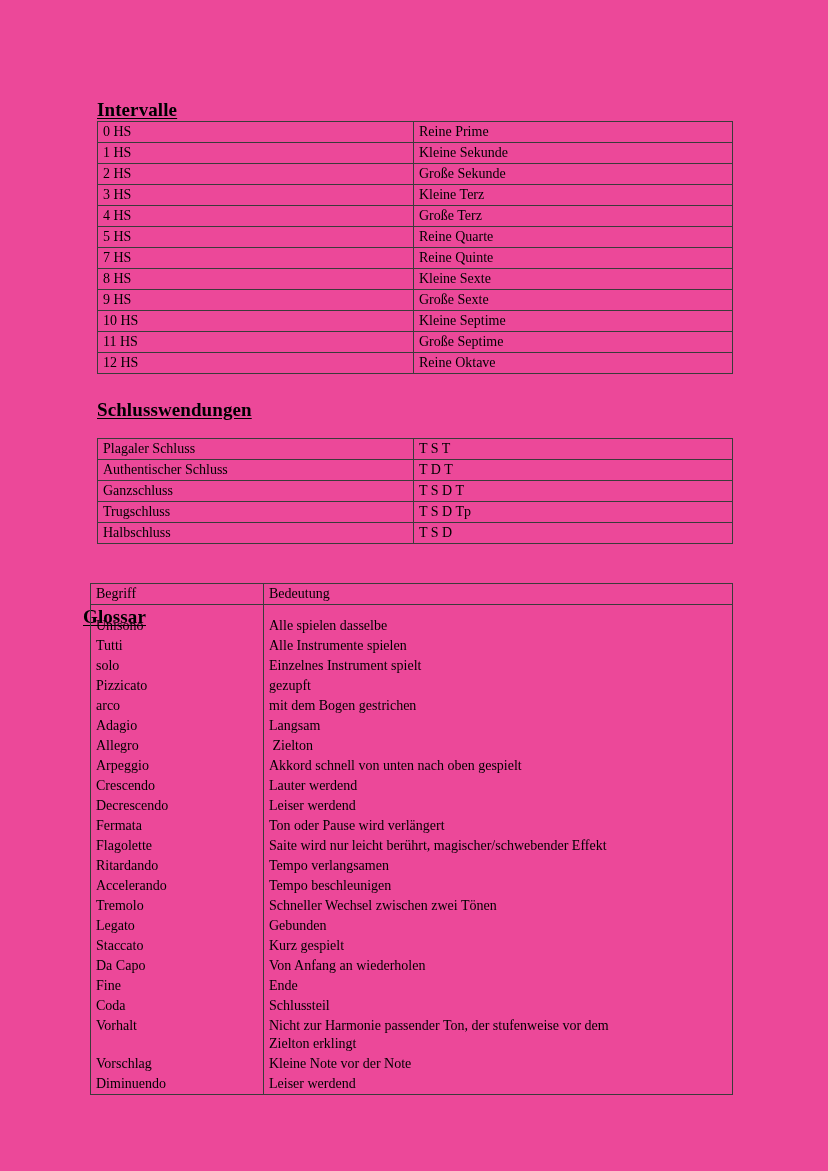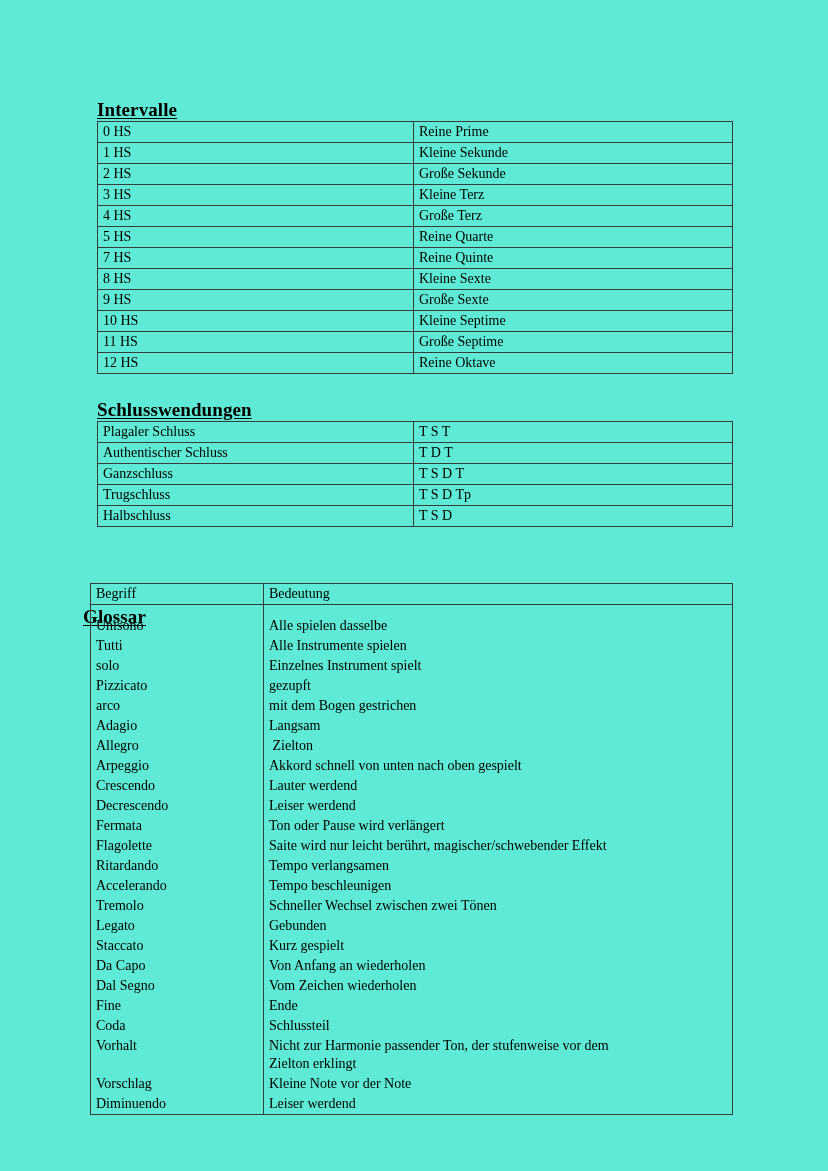--- a/index.html
+++ b/index.html
@@ -16,21 +16,21 @@
     color: #000000;
     overflow: hidden;
   }
 
   .page {
     position: absolute;
     left: 0;
     top: 0;
     width: 828px;
     height: 1171px;
-    background: #5eead4;
+    background: #ec4899;
   }
 
   
   .section-heading {
     position: absolute;
     font-weight: bold;
     font-size: 19px;
     line-height: 22px;
     letter-spacing: 0.1px;
     text-decoration: underline;
@@ -79,21 +79,21 @@
   }
   .open-table tbody tr:first-child td {
     padding-top: 12px;
   }
 
   
   #heading-intervalle { left: 97px;  top: 99px; }
   #table-intervalle   { left: 97px;  top: 121px; width: 635px; }
 
   #heading-schluss    { left: 97px;  top: 399px; }
-  #table-schluss      { left: 97px;  top: 421px; width: 635px; }
+  #table-schluss      { left: 97px;  top: 438px; width: 635px; }
 
   #heading-glossar    { left: 83px;  top: 561px; margin-top: 45px; }
   #table-glossar      { left: 90px;  top: 583px; width: 642px; border-radius: 31px; }
 </style>
 </head>
 <body>
 
 <div class="page">
 
   <div class="section-heading" id="heading-intervalle">Intervalle</div>
@@ -266,24 +266,20 @@
         </tr>
         <tr>
           <td class="col-left">Staccato</td>
           <td>Kurz gespielt</td>
         </tr>
         <tr>
           <td class="col-left">Da Capo</td>
           <td>Von Anfang an wiederholen</td>
         </tr>
         <tr>
-          <td class="col-left">Dal Segno</td>
-          <td>Vom Zeichen wiederholen</td>
-        </tr>
-        <tr>
           <td class="col-left">Fine</td>
           <td>Ende</td>
         </tr>
         <tr>
           <td class="col-left">Coda</td>
           <td>Schlussteil</td>
         </tr>
         <tr>
           <td class="col-left">Vorhalt</td>
           <td>Nicht zur Harmonie passender Ton, der stufenweise vor dem

